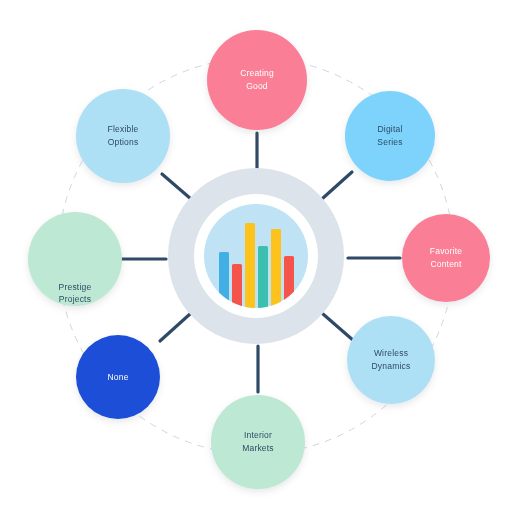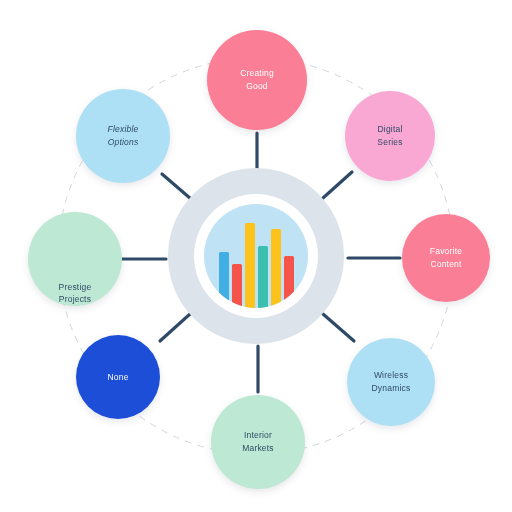--- a/index.html
+++ b/index.html
@@ -103,42 +103,42 @@
         <div class="bar" style="background: rgb(253, 194, 28); height: 76%;"></div>
         <div class="bar" style="background: rgb(244, 84, 74); height: 50%;"></div>
       </div>
   </div>
 
   <div id="nodes-layer">
       <div class="node" style="left: 207px; top: 30px; width: 100px; height: 100px; background: rgb(250, 127, 150);">
         <div class="node-label" style="color: rgb(255, 255, 255);">Creating
 Good</div>
       </div>
-      <div class="node" style="left: 345px; top: 91px; width: 90px; height: 90px; background: #f9a8d4;">
+      <div class="node" style="left: 345px; top: 91px; width: 90px; height: 90px; background: #7dd3fc;">
         <div class="node-label" style="color: rgb(47, 74, 102);">Digital
 Series</div>
       </div>
       <div class="node" style="left: 402px; top: 214px; width: 88px; height: 88px; background: rgb(250, 127, 150);">
         <div class="node-label" style="color: rgb(255, 255, 255); text-align: center;">Favorite
 Content</div>
       </div>
-      <div class="node" style="left: 347px; top: 338px; width: 88px; height: 88px; background: rgb(174, 224, 245);">
+      <div class="node" style="left: 347px; top: 316px; width: 88px; height: 88px; background: rgb(174, 224, 245);">
         <div class="node-label" style="color: rgb(47, 74, 102);">Wireless
 Dynamics</div>
       </div>
       <div class="node" style="left: 211px; top: 395px; width: 94px; height: 94px; background: rgb(189, 232, 211);">
         <div class="node-label" style="color: rgb(47, 74, 102);">Interior
 Markets</div>
       </div>
       <div class="node" style="left: 76px; top: 335px; width: 84px; height: 84px; background: #1d4ed8;">
         <div class="node-label" style="color: rgb(255, 255, 255);">None</div>
       </div>
       <div class="node" style="left: 28px; top: 212px; width: 94px; height: 94px; background: rgb(189, 232, 211); align-items: flex-end;">
         <div class="node-label" style="color: rgb(47, 74, 102);">Prestige
 Projects</div>
       </div>
-      <div class="node" style="left: 76px; top: 89px; width: 94px; height: 94px; background: rgb(174, 224, 245); font-style: italic;">
+      <div class="node" style="left: 76px; top: 89px; width: 94px; height: 94px; background: rgb(174, 224, 245);">
         <div class="node-label" style="color: rgb(47, 74, 102);">Flexible
 Options</div>
       </div>
     </div>
 
 </div>
 
 </body></html>

